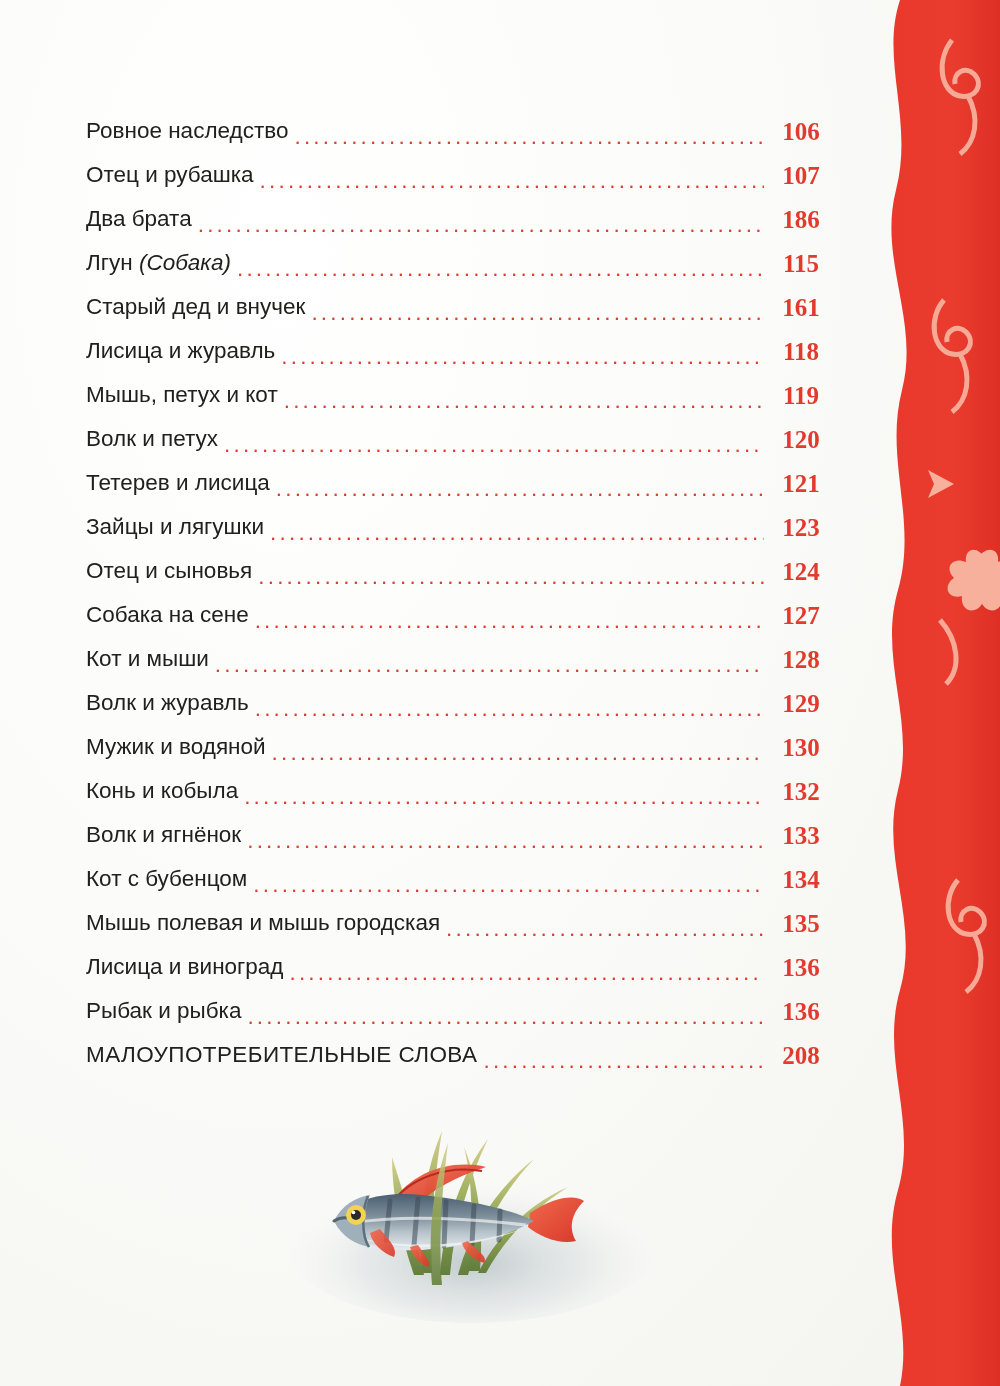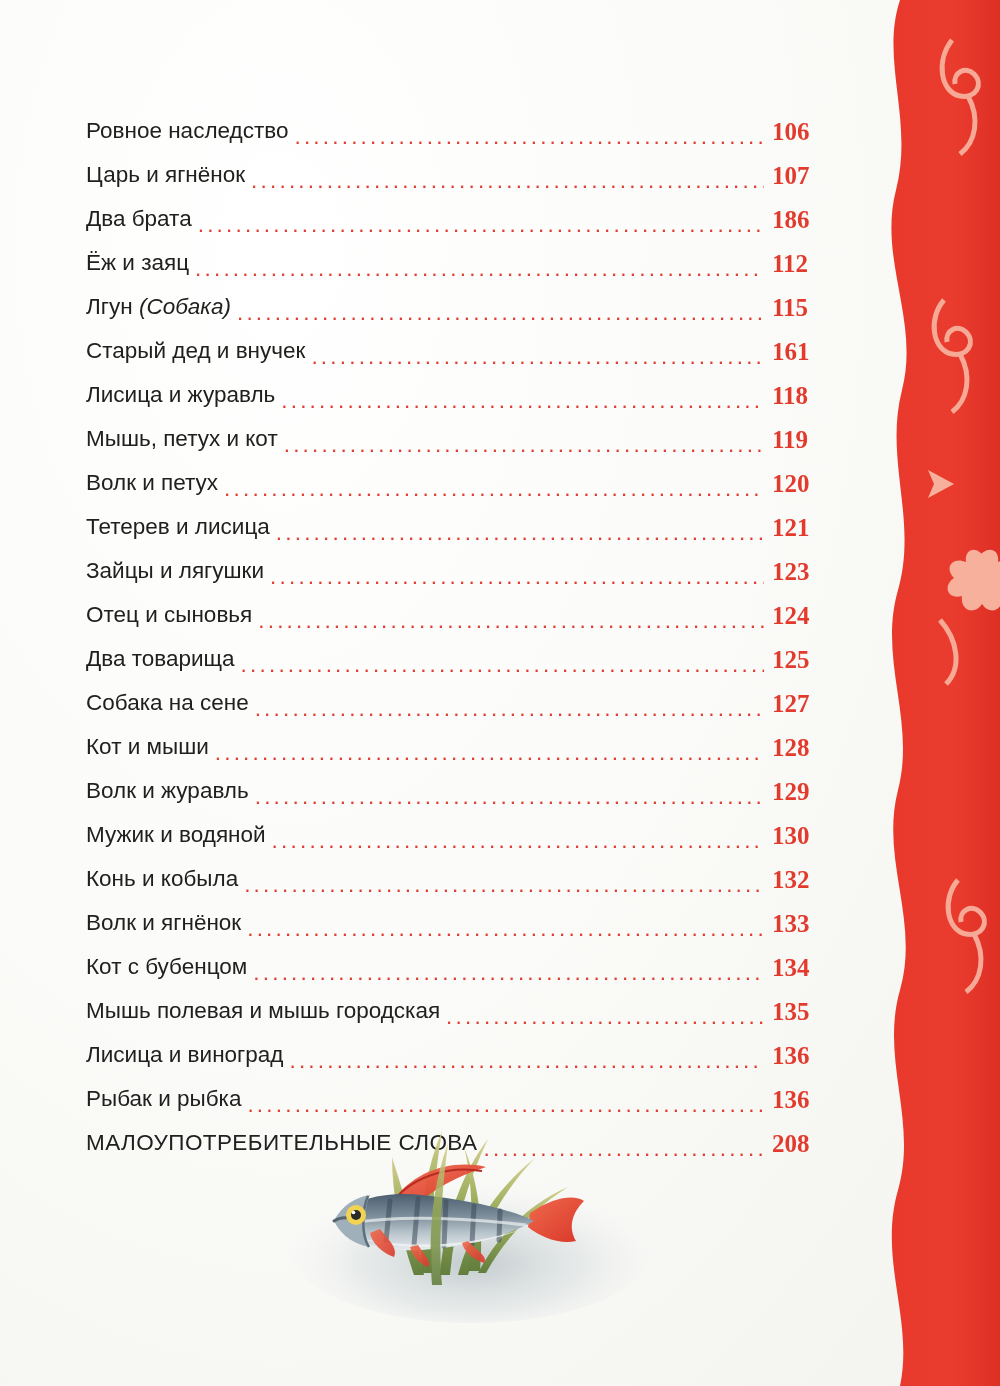--- a/index.html
+++ b/index.html
@@ -77,21 +77,21 @@
   }
   .toc-leader::after {
     content: "........................................................................................................";
     position: absolute;
     left: 0;
     bottom: -3px;
     white-space: nowrap;
   }
   .toc-page {
     flex: 0 0 58px;
-    text-align: left;
+    text-align: center;
     color: #e23b2e;
     font-family: "Liberation Serif", serif;
     font-weight: bold;
     font-size: 25px;
     line-height: 1;
     padding-left: 8px;
   }
 
   
   .illustration {
@@ -166,36 +166,31 @@
 
   <div class="toc">
 
     <div class="toc-row">
       <span class="toc-title">Ровное наследство</span>
       <span class="toc-leader"></span>
       <span class="toc-page">106</span>
     </div>
 
     <div class="toc-row">
-      <span class="toc-title">Царь и ягнёнок</span>
+      <span class="toc-title">Отец и рубашка</span>
       <span class="toc-leader"></span>
       <span class="toc-page">107</span>
     </div>
 
     <div class="toc-row">
       <span class="toc-title">Два брата</span>
       <span class="toc-leader"></span>
       <span class="toc-page">186</span>
     </div>
 
-    <div class="toc-row">
-      <span class="toc-title">Ёж и заяц</span>
-      <span class="toc-leader"></span>
-      <span class="toc-page">112</span>
-    </div>
 
     <div class="toc-row">
       <span class="toc-title"><span>Лгун </span><em>(Собака)</em></span>
       <span class="toc-leader"></span>
       <span class="toc-page">115</span>
     </div>
 
     <div class="toc-row">
       <span class="toc-title">Старый дед и внучек</span>
       <span class="toc-leader"></span>
@@ -231,25 +226,20 @@
       <span class="toc-leader"></span>
       <span class="toc-page">123</span>
     </div>
 
     <div class="toc-row">
       <span class="toc-title">Отец и сыновья</span>
       <span class="toc-leader"></span>
       <span class="toc-page">124</span>
     </div>
 
-    <div class="toc-row">
-      <span class="toc-title">Два товарища</span>
-      <span class="toc-leader"></span>
-      <span class="toc-page">125</span>
-    </div>
 
 
     <div class="toc-row">
       <span class="toc-title">Собака на сене</span>
       <span class="toc-leader"></span>
       <span class="toc-page">127</span>
     </div>
 
     <div class="toc-row">
       <span class="toc-title">Кот и мыши</span>

